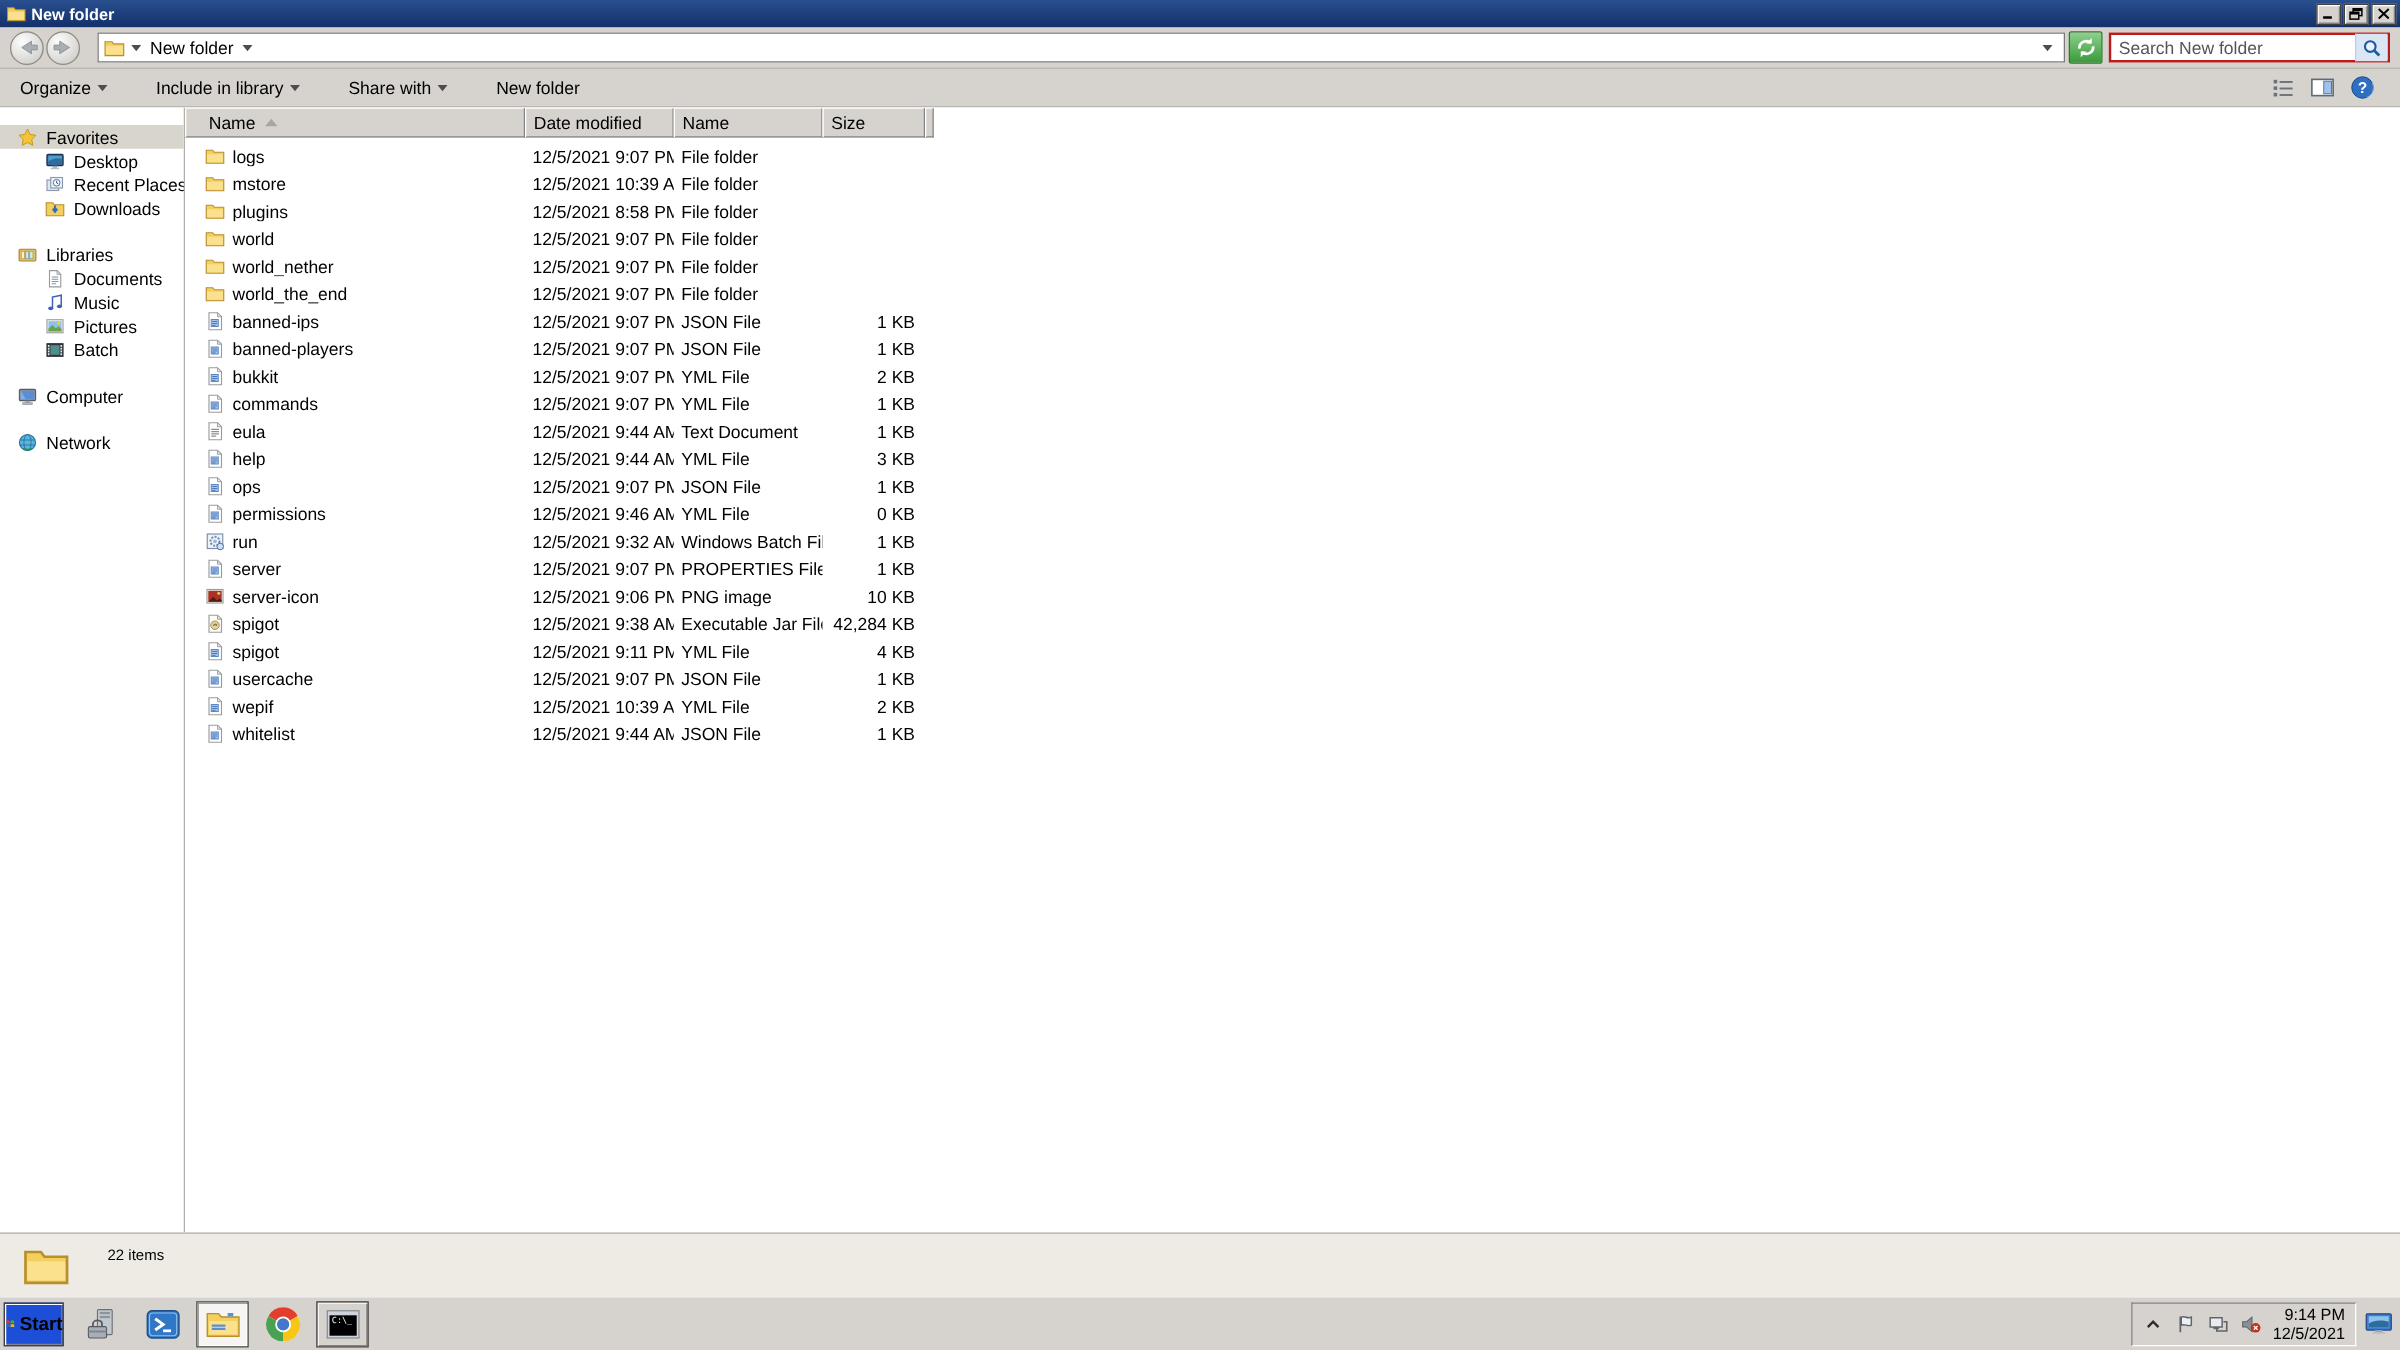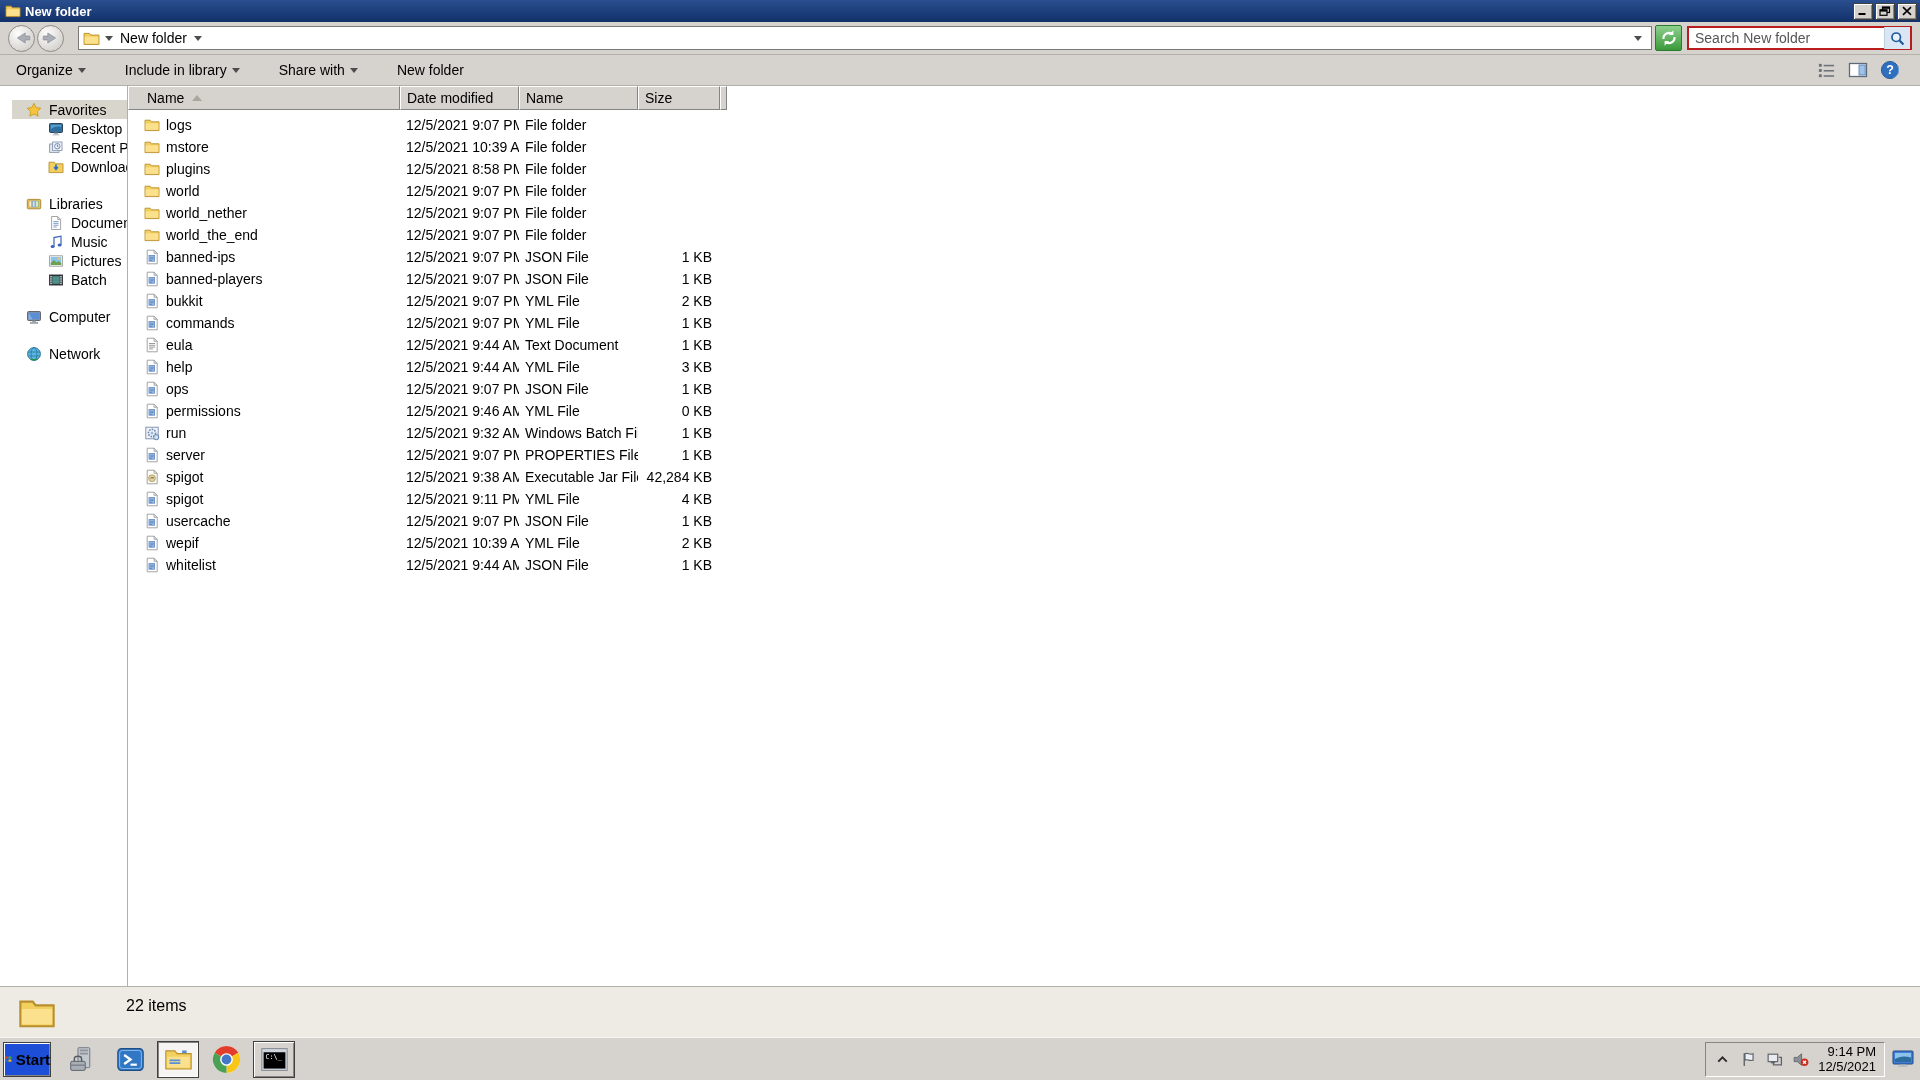--- a/index.html
+++ b/index.html
@@ -29,21 +29,21 @@
   .searchbox input{flex:1;border:none;outline:none;font-family:inherit;font-size:14px;padding:0 6px;color:#000;background:transparent;}
   .searchbox input::placeholder{color:#555;opacity:1;}
   .searchbtn{width:26px;height:22px;background:#dbe6f4;display:flex;align-items:center;justify-content:center;border-left:1px solid #c0cede;}
 
   .toolbar{height:32px;background:#d6d3ce;border-top:1px solid #b3b0a9;border-bottom:1px solid #b3b0a9;display:flex;align-items:center;padding:0 12px;flex:none;justify-content:center;}
   .toolbtn{display:flex;align-items:center;margin-right:26px;height:26px;padding:0 4px;}
   .toolbar-right{margin-left:auto;display:flex;align-items:center;gap:12px;margin-right:8px;}
 
   .main{flex:1;display:flex;overflow:hidden;background:#fff;}
   
-  .sidebar{width:128px;flex:none;border-right:1px solid #b3b0a9;background:#fff;padding-top:14px;overflow:hidden;padding-left:12px;}
+  .sidebar{width:148px;flex:none;border-right:1px solid #b3b0a9;background:#fff;padding-top:14px;overflow:hidden;}
   .side-item{display:flex;align-items:center;height:19px;padding-left:36px;cursor:default;white-space:nowrap;}
   .side-item.group{padding-left:14px;font-size:14px;}
   .side-item.selected{background:#d8d5cd;}
   .side-item svg{width:16px;height:16px;margin-right:7px;flex:none;}
   .side-gap{height:18px;}
 
   
   .filearea{flex:1;display:flex;flex-direction:column;overflow:hidden;background:#fff;}
   .listhdr{height:24px;display:flex;flex:none;}
   .hcell{background:#d6d3ce;border:1px solid #848484;border-top-color:#fff;border-left-color:#fff;
@@ -59,21 +59,21 @@
   .cell{white-space:nowrap;overflow:hidden;}
   .c-namecell{width:272px;display:flex;align-items:center;padding-left:16px;}
   .c-namecell svg{width:16px;height:16px;margin-right:6px;flex:none;}
   .c-datecell{width:119px;padding-left:6px;}
   .c-typecell{width:119px;padding-left:6px;}
   .c-sizecell{width:82px;text-align:right;padding-right:8px;}
 
   
   .statusbar{height:51px;background:#edebe4;border-top:1px solid #b3b0a9;display:flex;flex:none;padding:4px 0 0 18px;}
   .statusbar .bigicon{width:38px;height:44px;margin-right:30px;}
-  .statusbar .count{padding-top:6px;font-size:16px;margin-left:40px;}
+  .statusbar .count{padding-top:6px;font-size:12px;}
 
   
   .taskbar{position:absolute;left:0;bottom:0;width:100%;height:43px;background:#d6d3ce;border-top:1px solid #f4f3f1;display:flex;align-items:center;padding:0 3px;}
   .startbtn{width:48px;height:35px;background:#1d4ed8;border:1px solid #404040;
     box-shadow:inset 1px 1px 0 #fff, inset -1px -1px 0 #848484;display:flex;align-items:center;justify-content:center;font-weight:bold;font-size:15px;}
   .startbtn svg{width:18px;height:16px;margin-right:2px;}
   .qicon{width:34px;height:34px;display:flex;align-items:center;justify-content:center;margin-left:14px;}
   .qicon svg{width:29px;height:29px;}
   .taskwin{width:42px;height:37px;margin-left:10px;display:flex;align-items:center;justify-content:center;}
   .taskwin.active{background:#f6f5f3;border:1px solid #404040;box-shadow:inset 1px 1px 0 #848484, inset -1px -1px 0 #fff;}
@@ -669,20 +669,31 @@
               </svg>
               <span>server</span>
             </div>
             <div class="cell c-datecell">12/5/2021 9:07 PM</div>
             <div class="cell c-typecell">PROPERTIES File</div>
             <div class="cell c-sizecell">1 KB</div>
           </div>
           <div class="row">
             <div class="cell c-namecell">
               <svg>
+                <use href="#i-png"></use>
+              </svg>
+              <span>server-icon</span>
+            </div>
+            <div class="cell c-datecell">12/5/2021 9:06 PM</div>
+            <div class="cell c-typecell">PNG image</div>
+            <div class="cell c-sizecell">10 KB</div>
+          </div>
+          <div class="row">
+            <div class="cell c-namecell">
+              <svg>
                 <use href="#i-jar"></use>
               </svg>
               <span>spigot</span>
             </div>
             <div class="cell c-datecell">12/5/2021 9:38 AM</div>
             <div class="cell c-typecell">Executable Jar File</div>
             <div class="cell c-sizecell">42,284 KB</div>
           </div>
           <div class="row">
             <div class="cell c-namecell">

